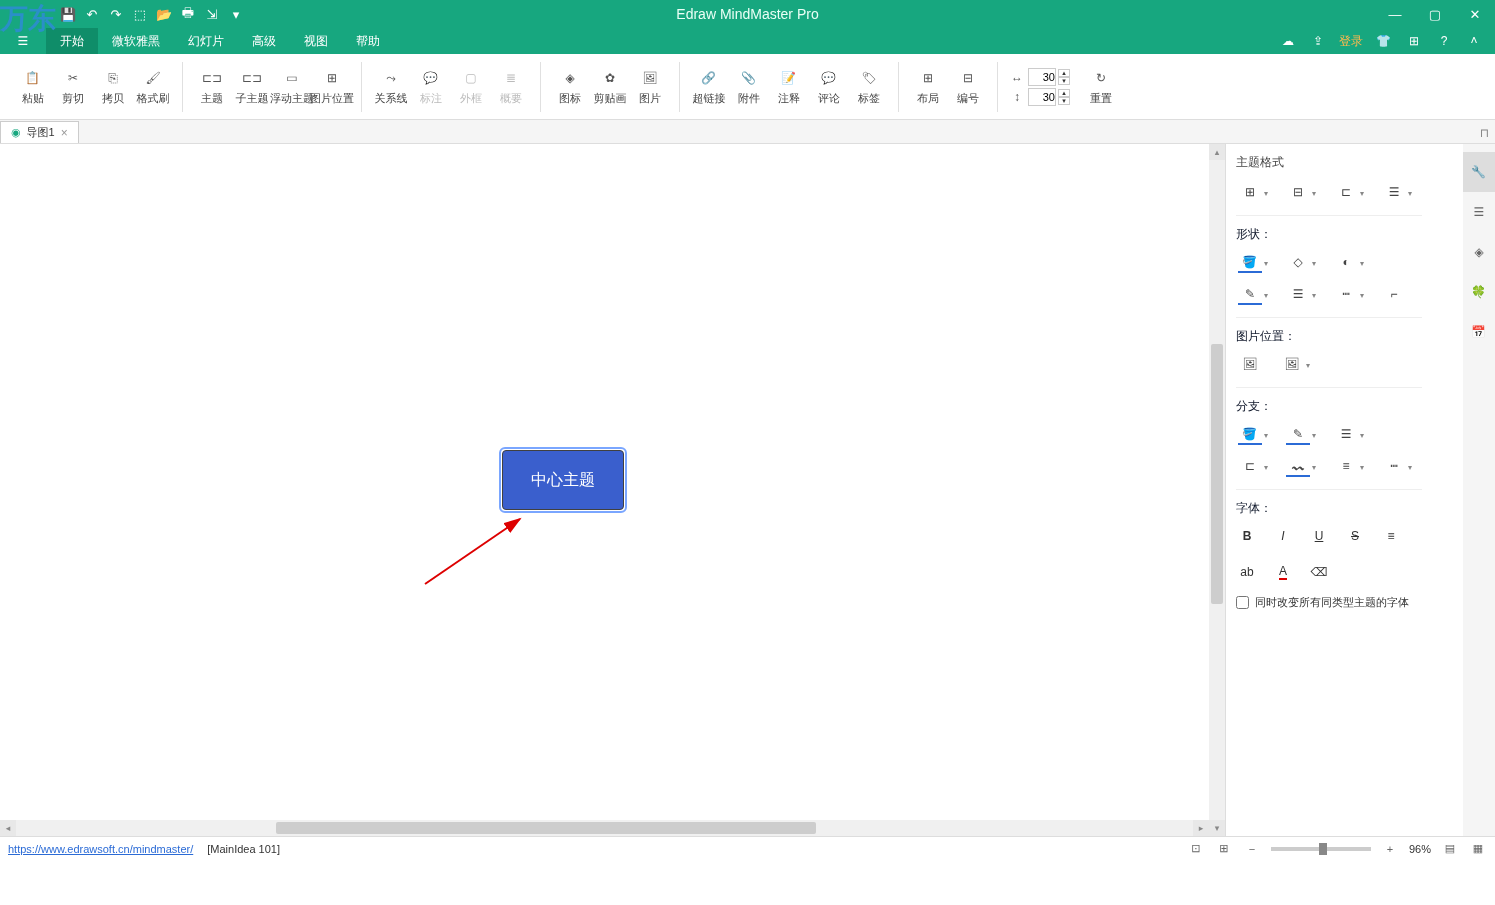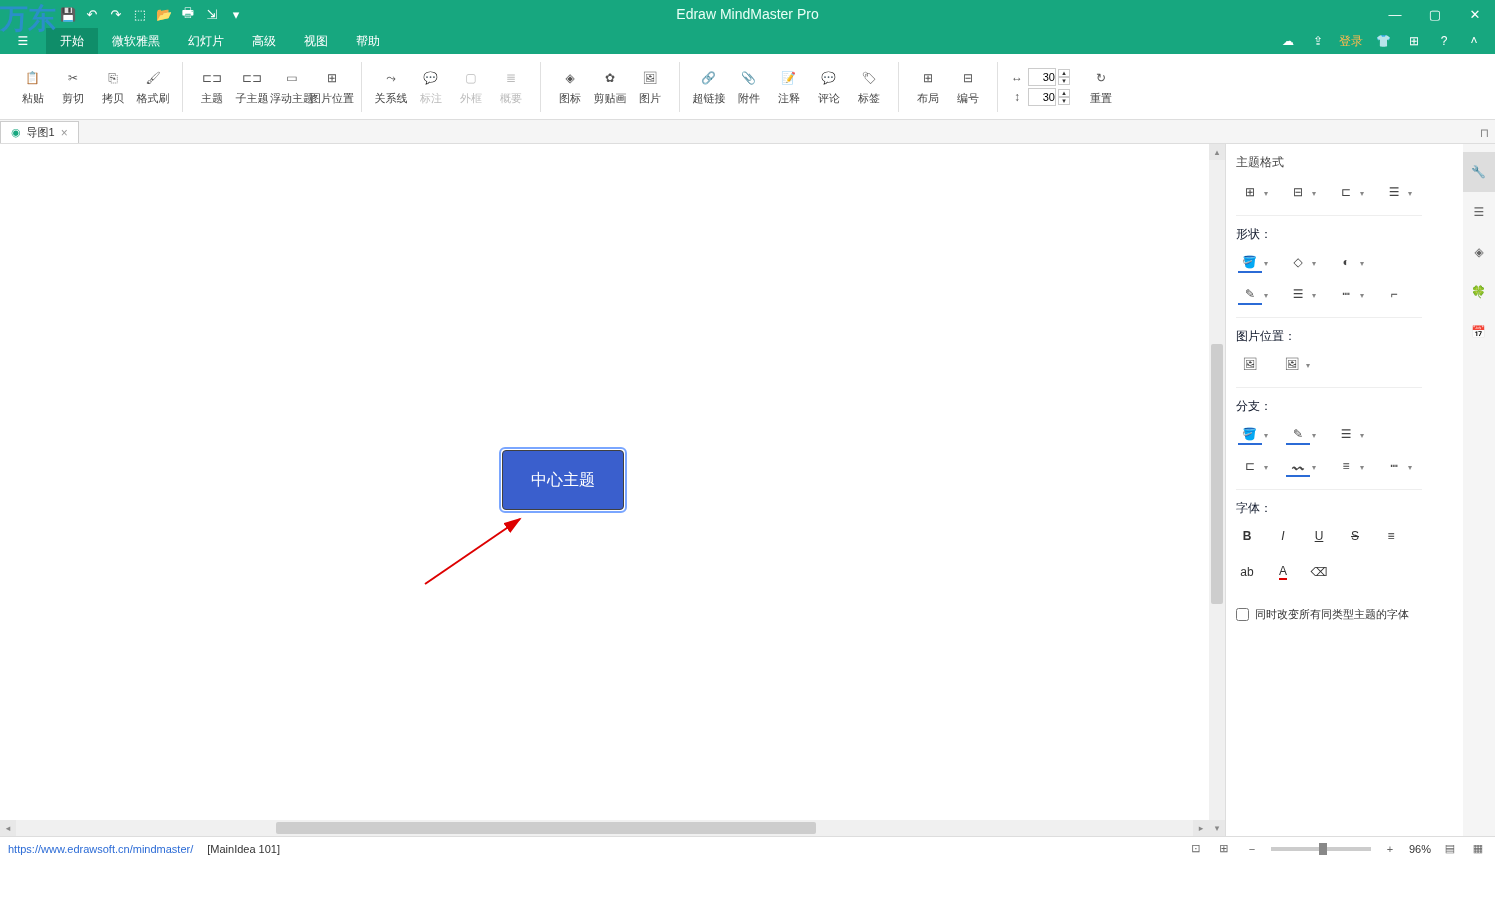--- a/index.html
+++ b/index.html
@@ -68,26 +68,26 @@
 .panel-title { font-size: 12px; color: #444; padding: 2px 0 6px; }
 .prow { display: flex; gap: 14px; align-items: center; padding: 4px 0; flex-wrap: wrap; }
 .pbtn { display: flex; align-items: center; gap: 2px; cursor: pointer; padding: 2px; }
 .pbtn .picon { width: 24px; height: 20px; display: flex; align-items: center; justify-content: center; color: #444; border-bottom: 2px solid transparent; }
 .pbtn .picon.blue-ul { border-bottom-color: #2b6bd6; }
 .pbtn .caret { font-size: 8px; color: #888; }
 .psection { font-size: 12px; color: #0f172a; margin: 10px 0 4px; }
 .psep { height: 1px; background: #eee; margin: 6px 0; }
 .fontrow select { font-size: 11px; height: 22px; border: 1px solid #ccc; }
 .fontrow .fbtn { width: 22px; height: 22px; display: flex; align-items: center; justify-content: center; border: 1px solid transparent; cursor: pointer; }
-.chkrow { display: flex; align-items: center; gap: 6px; margin-top: 20px; font-size: 11px; }
+.chkrow { display: flex; align-items: center; gap: 6px; margin-top: 8px; font-size: 11px; }
 .pinbtn { position: absolute; right: 6px; top: 126px; font-size: 12px; color: #888; cursor: pointer; }
 
 
 .statusbar { height: 24px; border-top: 1px solid #ddd; display: flex; align-items: center; padding: 0 8px; font-size: 11px; gap: 14px; background: #fff; }
-.statusbar a { color: #2b6bd6; }
+.statusbar a { color: #2b6bd6; text-decoration: underline; }
 .statusbar .sright { margin-left: auto; display: flex; align-items: center; gap: 10px; }
 .statusbar .sicon { width: 18px; height: 18px; display: flex; align-items: center; justify-content: center; color: #666; cursor: pointer; }
 .zoom-slider { width: 100px; height: 4px; background: #ccc; position: relative; }
 .zoom-slider .zthumb { position: absolute; top: -4px; width: 8px; height: 12px; background: #888; }
 </style>
 </head>
 <body>
 
 <div class="titlebar">
   <div class="logo-overlay"><span>万东</span></div>

